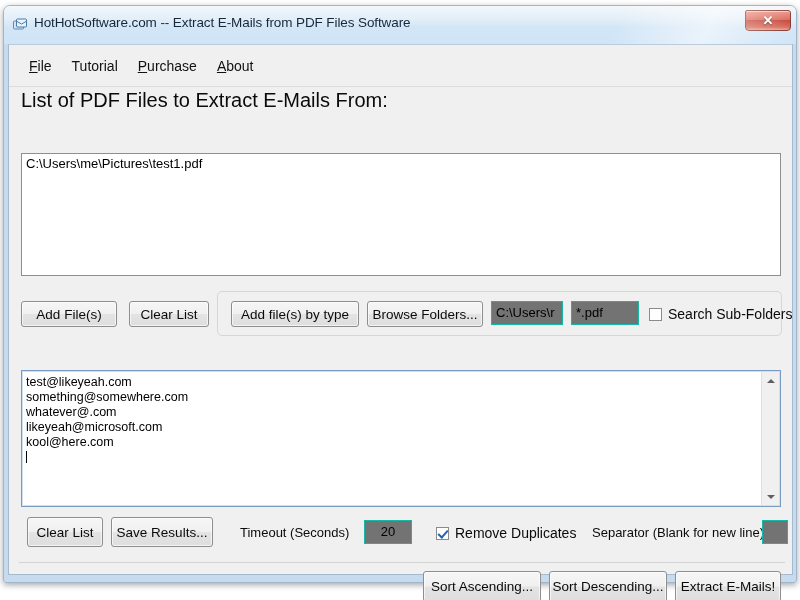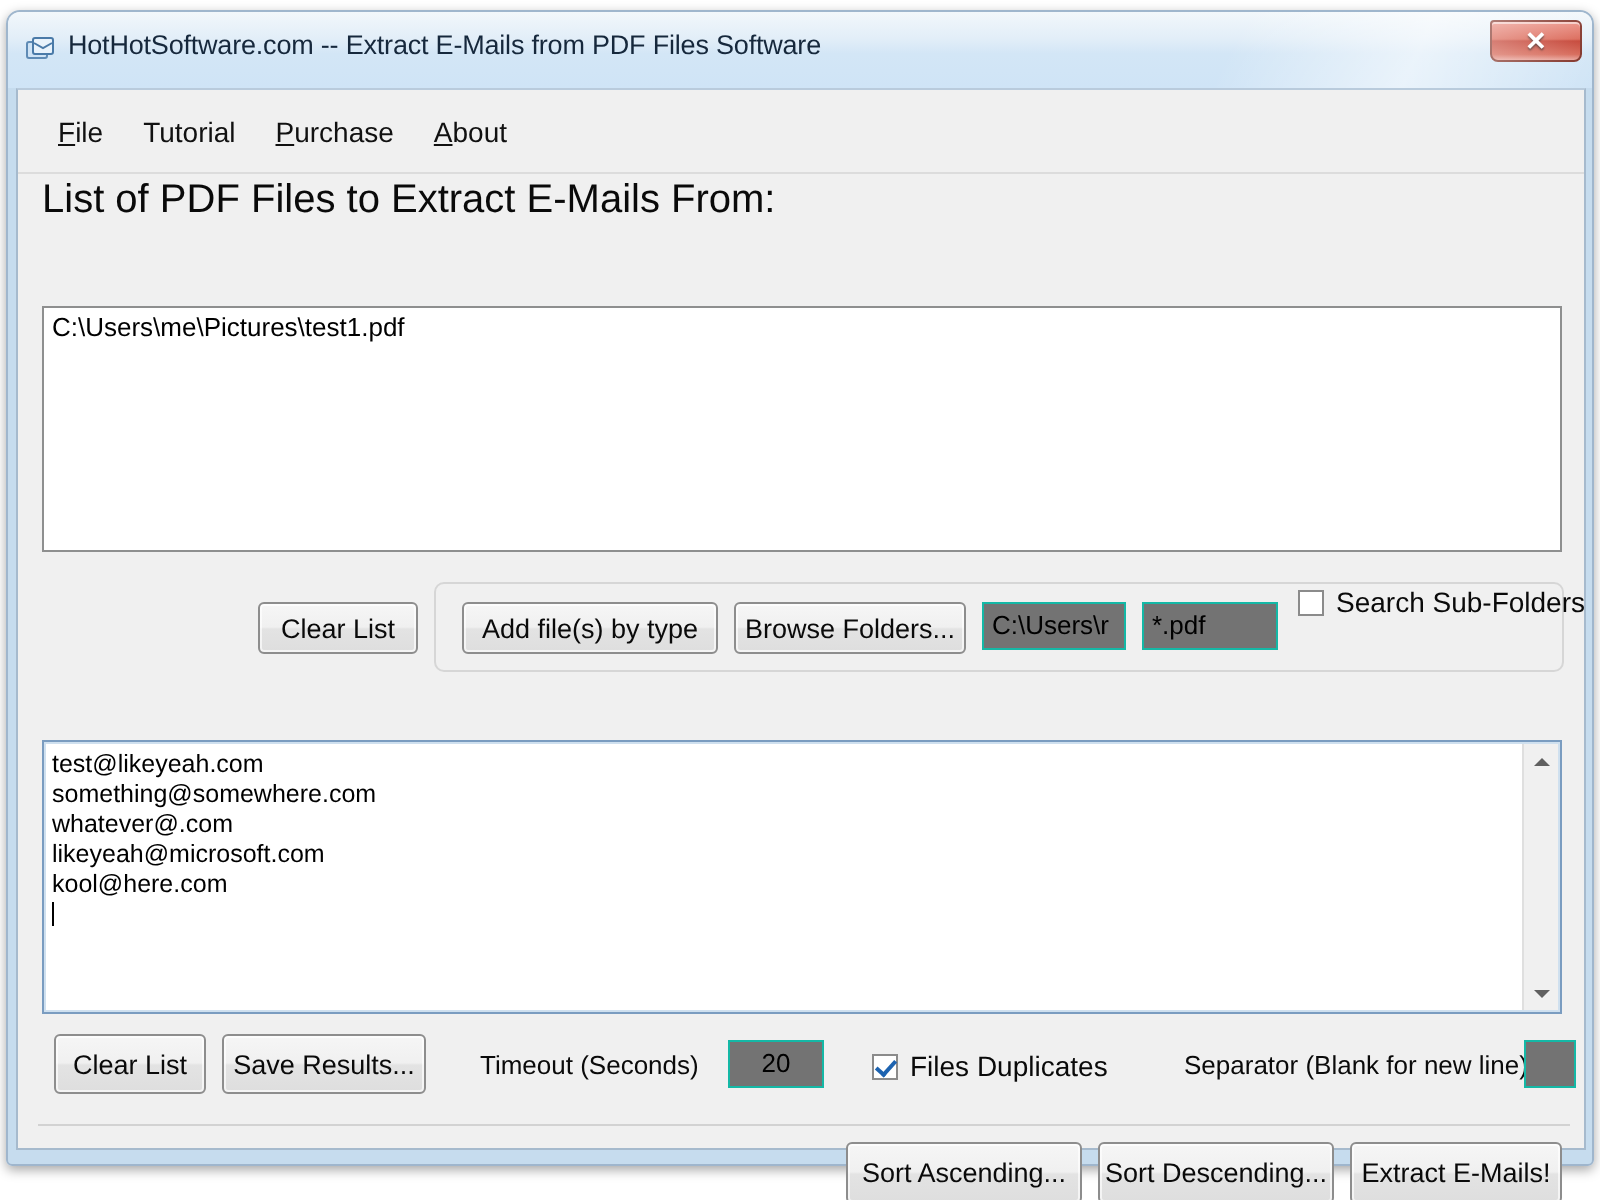--- a/index.html
+++ b/index.html
@@ -292,28 +292,29 @@
       <div class="menu-item"><span class="mn">F</span><span>ile</span></div>
       <div class="menu-item"><span class="mn"></span><span>Tutorial</span></div>
       <div class="menu-item"><span class="mn">P</span><span>urchase</span></div>
       <div class="menu-item"><span class="mn">A</span><span>bout</span></div>
     </div>
 
     <div class="label" style="left:12px; top:44px;">List of PDF Files to Extract E-Mails From:</div>
 
     <div id="filelist-box" class="textbox-multi">C:\Users\me\Pictures\test1.pdf</div>
 
+    <div class="btn" style="left:12px; top:256px; width:96px; height:26px;">Add File(s)</div>
     <div class="btn" style="left:120px; top:256px; width:80px; height:26px;">Clear List</div>
 
     <div id="type-group"></div>
     <div class="btn" style="left:222px; top:256px; width:128px; height:26px;">Add file(s) by type</div>
     <div class="btn" style="left:358px; top:256px; width:116px; height:26px;">Browse Folders...</div>
     <div class="textbox" style="left:482px; top:256px; width:72px;" title="C:\Users\r">C:\Users\r</div>
     <div class="textbox" style="left:562px; top:256px; width:68px;">*.pdf</div>
-    <div class="checkbox-wrap" style="left:640px; top:248px;">
+    <div class="checkbox-wrap" style="left:640px; top:261px;">
       <span class="cb-box"></span>
       <span class="cb-label">Search Sub-Folders</span>
     </div>
 
     <div id="results-outer">
       <div id="results-text"><div>test@likeyeah.com</div><div>something@somewhere.com</div><div>whatever@.com</div><div>likeyeah@microsoft.com</div><div>kool@here.com</div><div><span class="caret"></span></div></div>
       <div id="results-scrollbar">
         <div class="sb-arrow" id="sb-up">
           <span class="tri tri-up"></span>
         </div>
@@ -324,21 +325,21 @@
     </div>
 
     <div class="btn" style="left:18px; top:472px; width:76px; height:30px;">Clear List</div>
     <div class="btn" style="left:102px; top:472px; width:102px; height:30px;">Save Results...</div>
 
     <div class="label-sm" style="left:231px; top:480px;">Timeout (Seconds)</div>
     <div class="textbox center" style="left:355px; top:475px; width:48px;">20</div>
 
     <div class="checkbox-wrap" style="left:427px; top:480px;">
       <span class="cb-box checked"></span>
-      <span class="cb-label">Files Duplicates</span>
+      <span class="cb-label">Remove Duplicates</span>
     </div>
 
     <div class="label-sm" style="left:583px; top:480px;">Separator (Blank for new line)</div>
     <div class="textbox" style="left:753px; top:475px; width:26px;"></div>
 
     <div id="bottom-sep"></div>
 
     <div class="btn" style="left:414px; top:526px; width:118px; height:31px;">Sort Ascending...</div>
     <div class="btn" style="left:540px; top:526px; width:118px; height:31px;">Sort Descending...</div>
     <div class="btn" style="left:666px; top:526px; width:106px; height:31px;">Extract E-Mails!</div>

